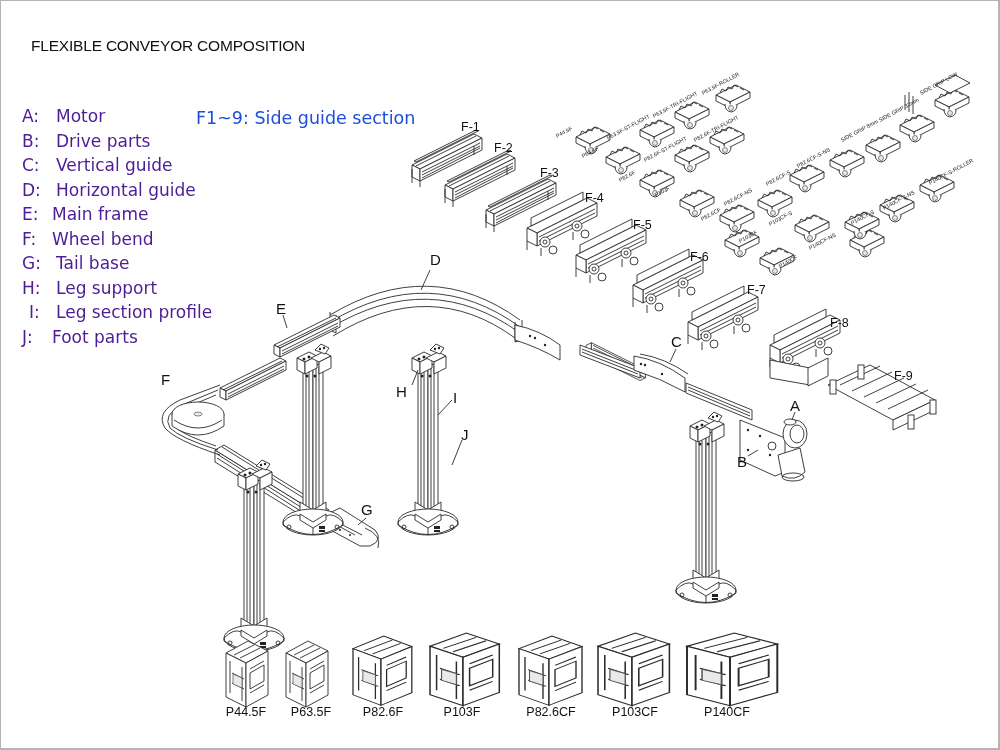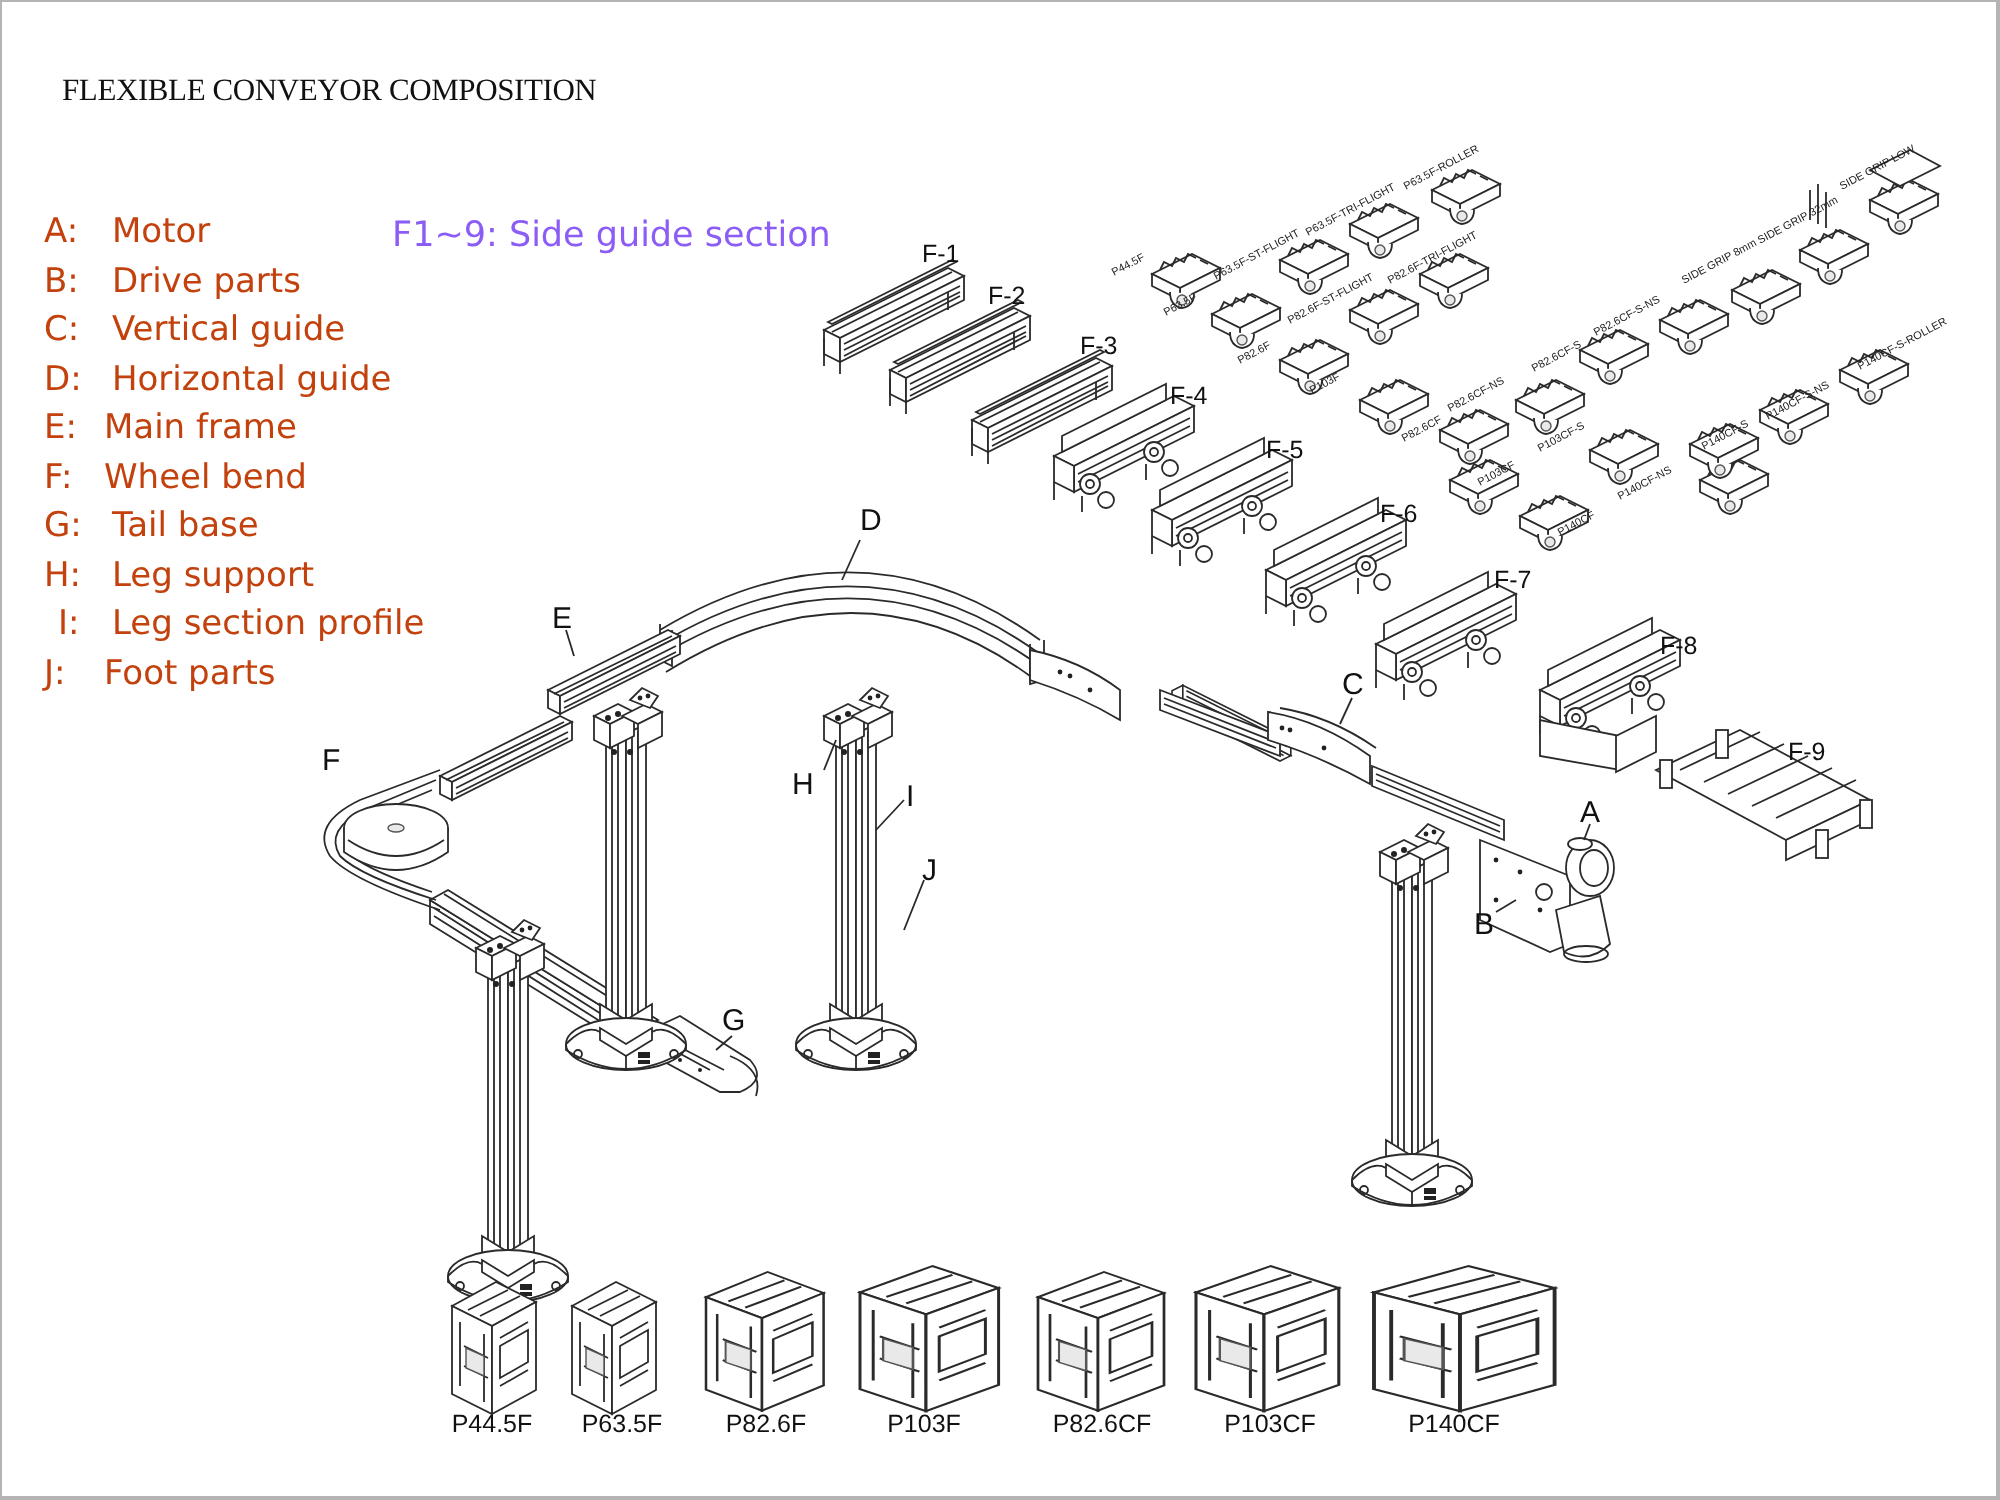--- a/index.html
+++ b/index.html
@@ -1,23 +1,23 @@
 <!DOCTYPE html>
 <html><head>
 <meta charset="utf-8">
 <style>
   html, body { margin: 0; padding: 0; background: #ffffff; }
   body { width: 1000px; height: 750px; overflow: hidden; position: relative; font-family: "DejaVu Sans", sans-serif; color: #111; }
   .frame { position: absolute; left: 0; top: 0; width: 997px; height: 747px; border: 1.5px solid #b4b4b4; border-right-width: 2px; border-bottom-width: 2px; box-sizing: content-box; }
-  .title { position: absolute; left: 31px; top: 37px; font-family: Liberation Serif, serif; font-size: 15.5px; letter-spacing: -0.2px; color: #111; }
+  .title { position: absolute; left: 31px; top: 37px; font-family: Liberation Sans, sans-serif; font-size: 15.5px; letter-spacing: -0.2px; color: #111; }
   .legend { position: absolute; left: 22px; top: 106px; }
-  .legend-item { position: absolute; left: 0; white-space: nowrap; font-family: "DejaVu Sans", sans-serif; font-size: 17px; color: #c2410c; }
+  .legend-item { position: absolute; left: 0; white-space: nowrap; font-family: "DejaVu Sans", sans-serif; font-size: 17px; color: #4c1d95; }
   .legend-item .key { display: inline-block; width: 34px; }
   .legend-item .key.narrow { width: 30px; }
-  .side-guide { position: absolute; left: 196px; top: 108px; font-family: "DejaVu Sans", sans-serif; font-size: 17.5px; color: #8b5cf6; white-space: nowrap; }
+  .side-guide { position: absolute; left: 196px; top: 108px; font-family: "DejaVu Sans", sans-serif; font-size: 17.5px; color: #1d4ed8; white-space: nowrap; }
   svg.art { position: absolute; left: 0; top: 0; }
   .callout { font-family: "Liberation Sans", sans-serif; font-size: 15px; fill: #111; }
   .fcallout { font-family: "Liberation Sans", sans-serif; font-size: 12.5px; fill: #111; }
   .tiny { font-family: "Liberation Sans", sans-serif; font-size: 5.5px; fill: #222; }
   .plabel { position: absolute; font-family: "Liberation Sans", sans-serif; font-size: 12.5px; color: #111; white-space: nowrap; transform: translateX(-50%); }
   .ln { stroke: #2a2a2a; stroke-width: 0.9; fill: none; }
   .lnf { stroke: #2a2a2a; stroke-width: 0.9; fill: #ffffff; }
   .lng { stroke: #555; stroke-width: 0.7; fill: #e9e9e9; }
   .dk { fill: #222; }
 </style>

